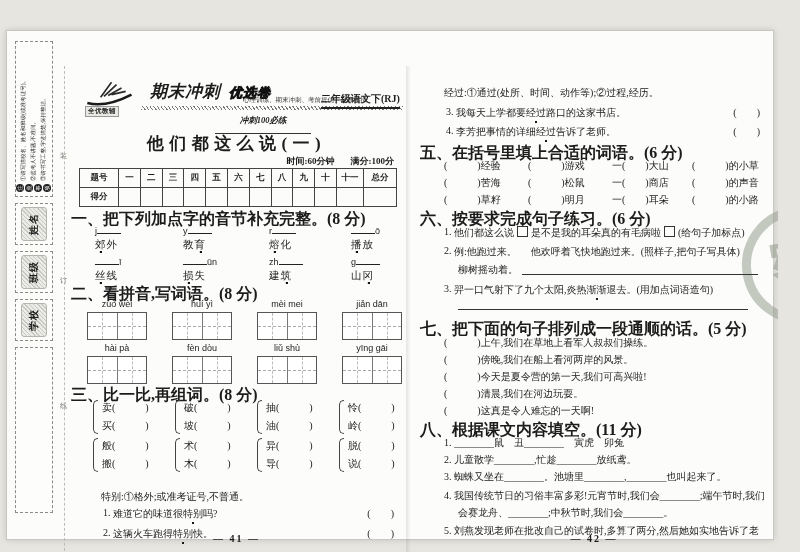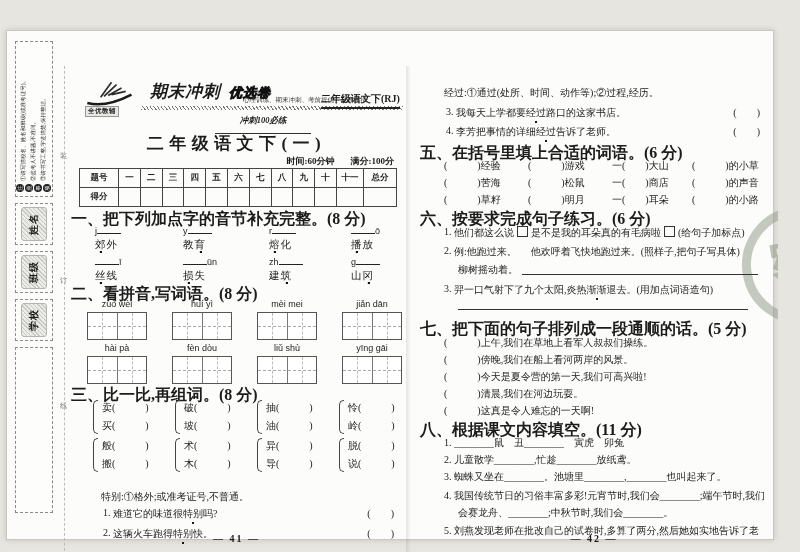--- a/index.html
+++ b/index.html
@@ -155,21 +155,21 @@
     <div class="brand">全优教辅</div>
     <div class="logotype">
       <span class="logo-main">期末冲刺</span>
       <span class="logo-sub">优选卷</span>
     </div>
     <div class="hatchrule"></div>
     <div class="tagline">心理训练、期末冲刺、考前提优、全真模拟</div>
     <div class="edition">二年级语文下(RJ)</div>
     <div class="slogan">冲刺100必练</div>
 
-    <div class="title">二年级语文下(一)</div>
+    <div class="title">他们都这么说(一)</div>
     <div class="meta">
       <span>时间:60分钟</span>
       <span>满分:100分</span>
     </div>
 
     <table class="score">
       <tbody>
           <tr>
         <td style="width:38px">题号</td>
         <td>一</td>

